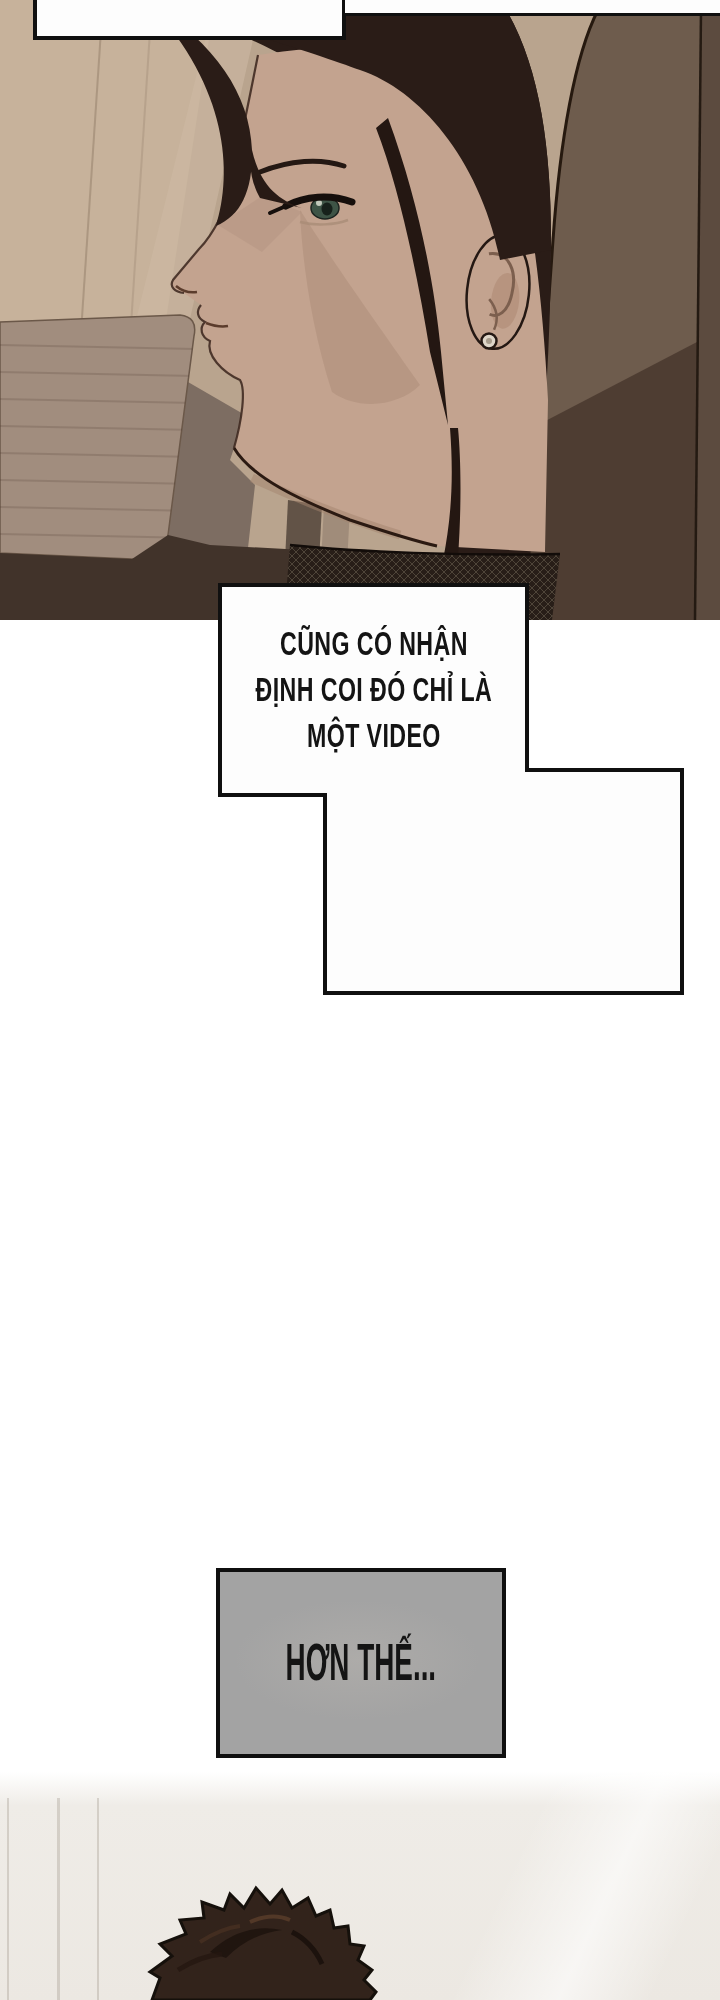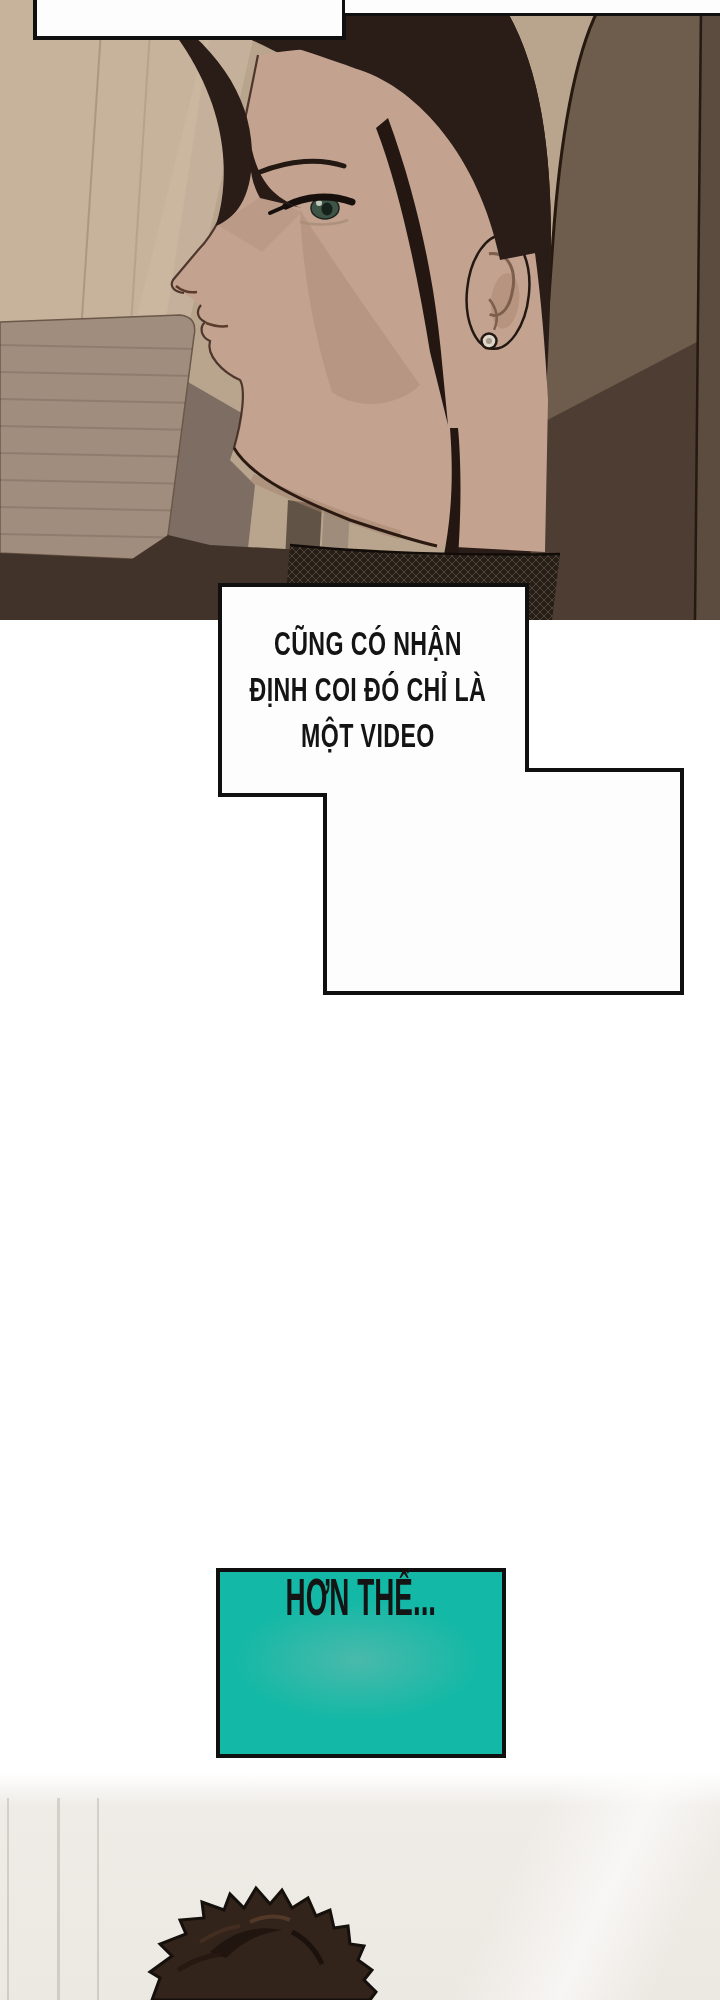--- a/index.html
+++ b/index.html
@@ -17,31 +17,31 @@
     left:33px;top:0;width:305px;height:36px;background:#fdfdfd;
     border:4px solid #101010;border-top:none;z-index:4;
   }
   .gutter-strip{
     left:345px;top:0;width:375px;height:13px;background:#fdfdfd;
     border-bottom:3px solid #101010;z-index:4;
   }
   
   .bubble-union{left:0;top:0;width:720px;height:1010px;z-index:5;pointer-events:none;}
   .btext{
-    z-index:6;display:flex;align-items:center;text-align:center;
+    z-index:6;display:flex;align-items:center;justify-content:center;text-align:center;
     color:#141414;font-weight:bold;
   }
   .btext .lines{transform:scale(0.80,1.15);}
   .btext .ln{font-size:29px;line-height:40px;letter-spacing:.5px;white-space:nowrap;}
   .b1{left:220px;top:585px;width:307px;height:207px;}
   .b2{left:325px;top:772px;width:357px;height:218px;}
   
   .b3{
-    left:216px;top:1568px;width:282px;height:182px;background:#14b8a6;
-    border:4px solid #0f0f0f;z-index:5;display:flex;align-items:flex-start;justify-content:center;
+    left:216px;top:1568px;width:282px;height:182px;background:#a3a3a3;
+    border:4px solid #0f0f0f;z-index:5;display:flex;align-items:center;justify-content:center;
   }
   .b3 .blob{
     position:absolute;left:14px;top:28px;width:246px;height:120px;border-radius:50%;
     background:radial-gradient(closest-side,rgba(196,190,182,.30),rgba(196,190,182,0));
   }
   .b3 .lines{transform:scale(0.58,1.08);}
   .b3 .ln{font-size:48px;line-height:52px;font-weight:bold;color:#141414;white-space:nowrap;}
   
   .panel2{
     left:0;top:1772px;width:720px;height:228px;

